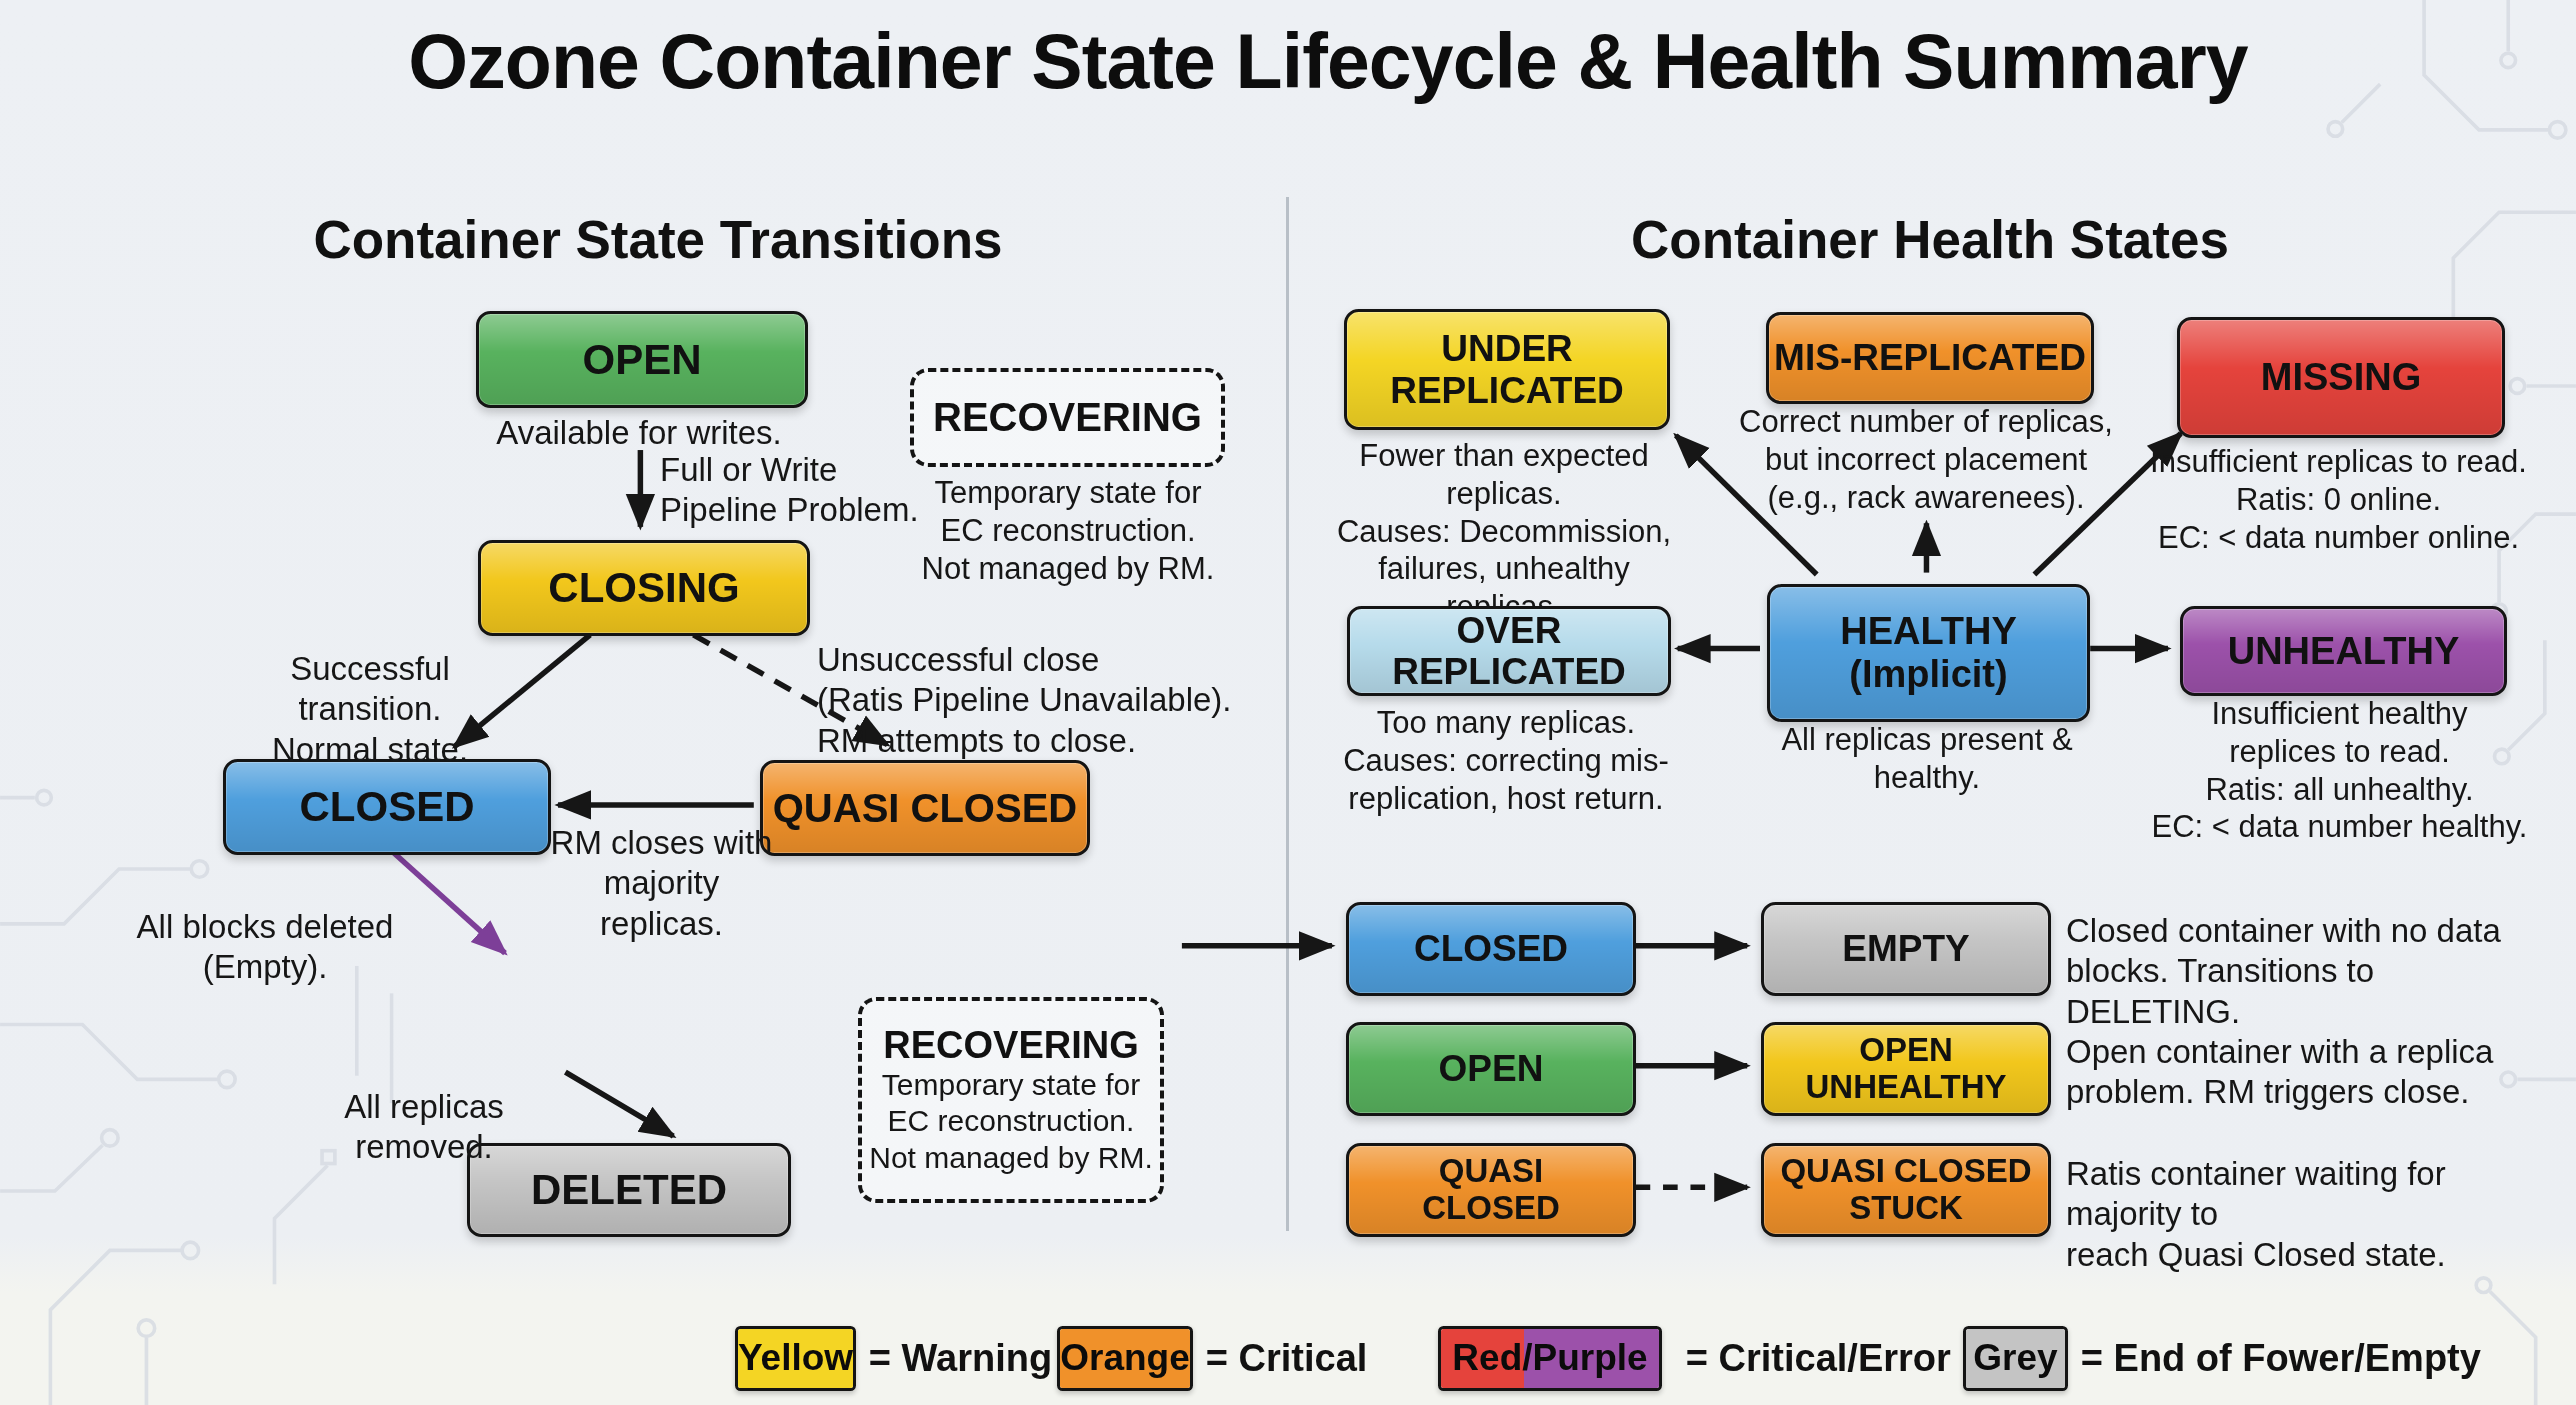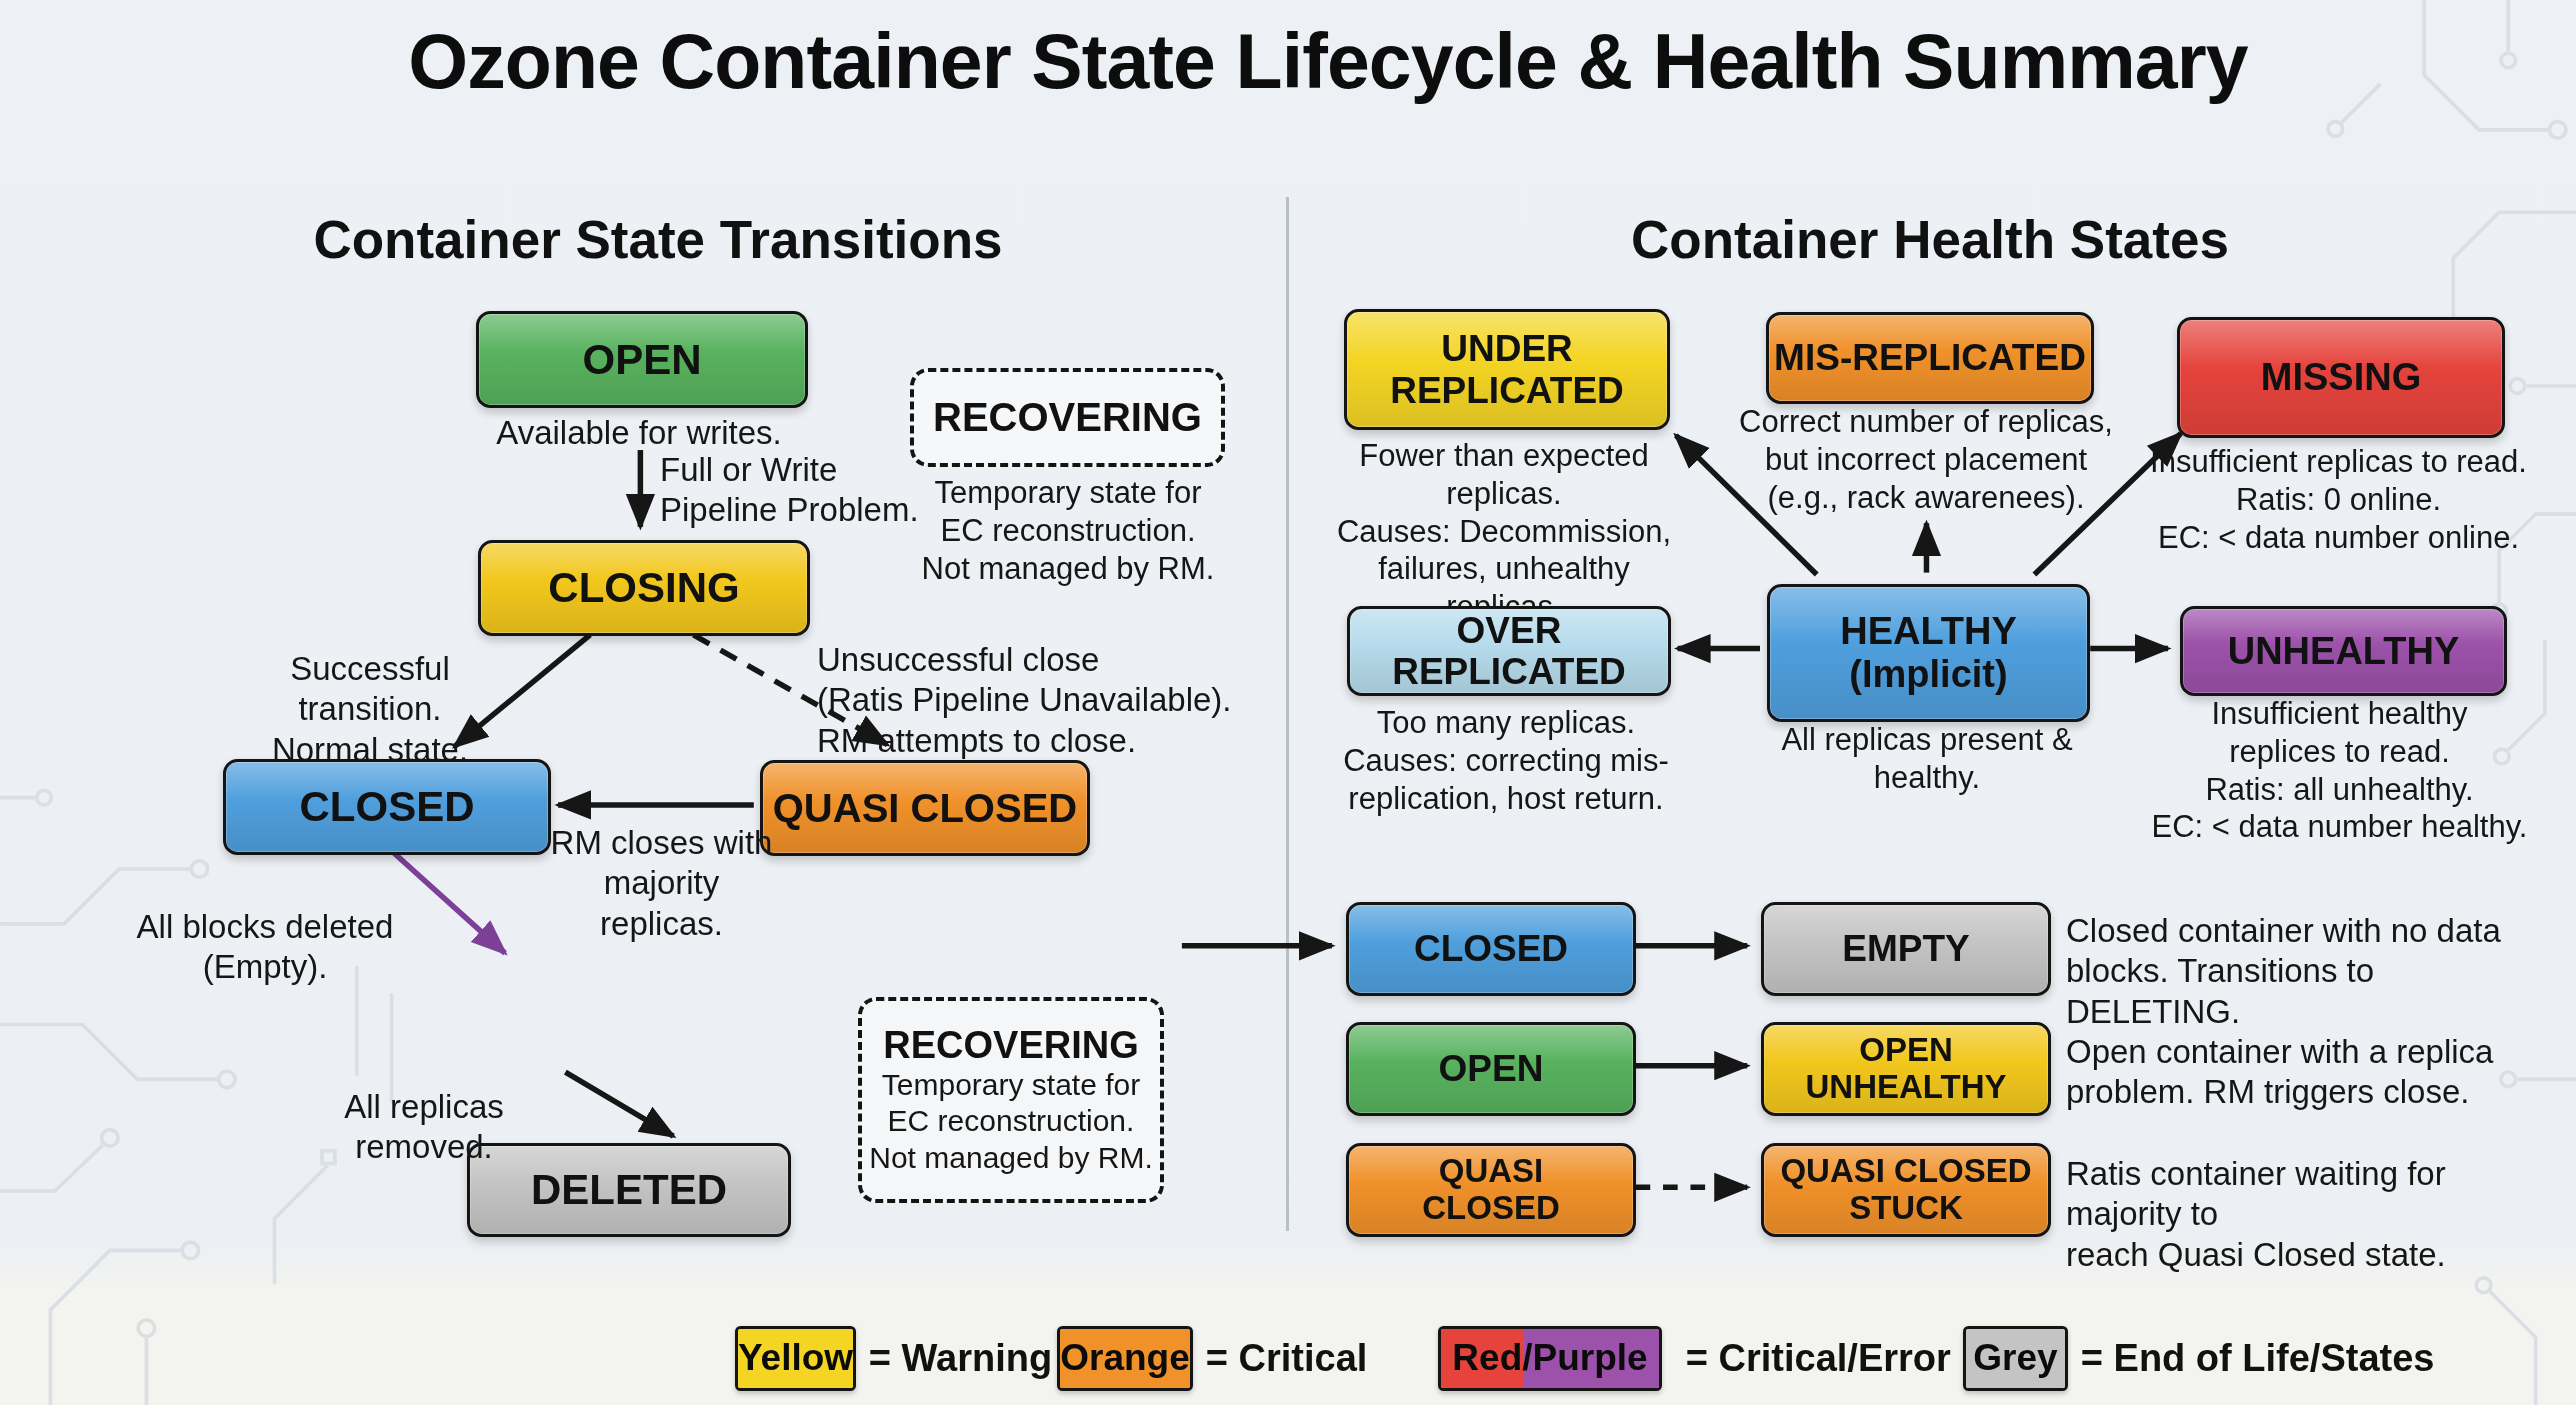--- a/index.html
+++ b/index.html
@@ -216,17 +216,17 @@
       <div class="swatch-label">Red/Purple</div>
     </div>
     <div class="legend-meaning">= Critical/Error</div>
   </div>
 
   <div class="abs z legend-group" style="left:1963px;top:1328px;">
     <div class="swatch" style="width:99px;">
       <div class="half" style="width: 100%; background-color: rgb(196, 196, 196);"></div>
       <div class="swatch-label">Grey</div>
     </div>
-    <div class="legend-meaning">= End of Life/States</div>
+    <div class="legend-meaning">= End of Fower/Empty</div>
   </div>
 
 </div>
 
 
 </body></html>

